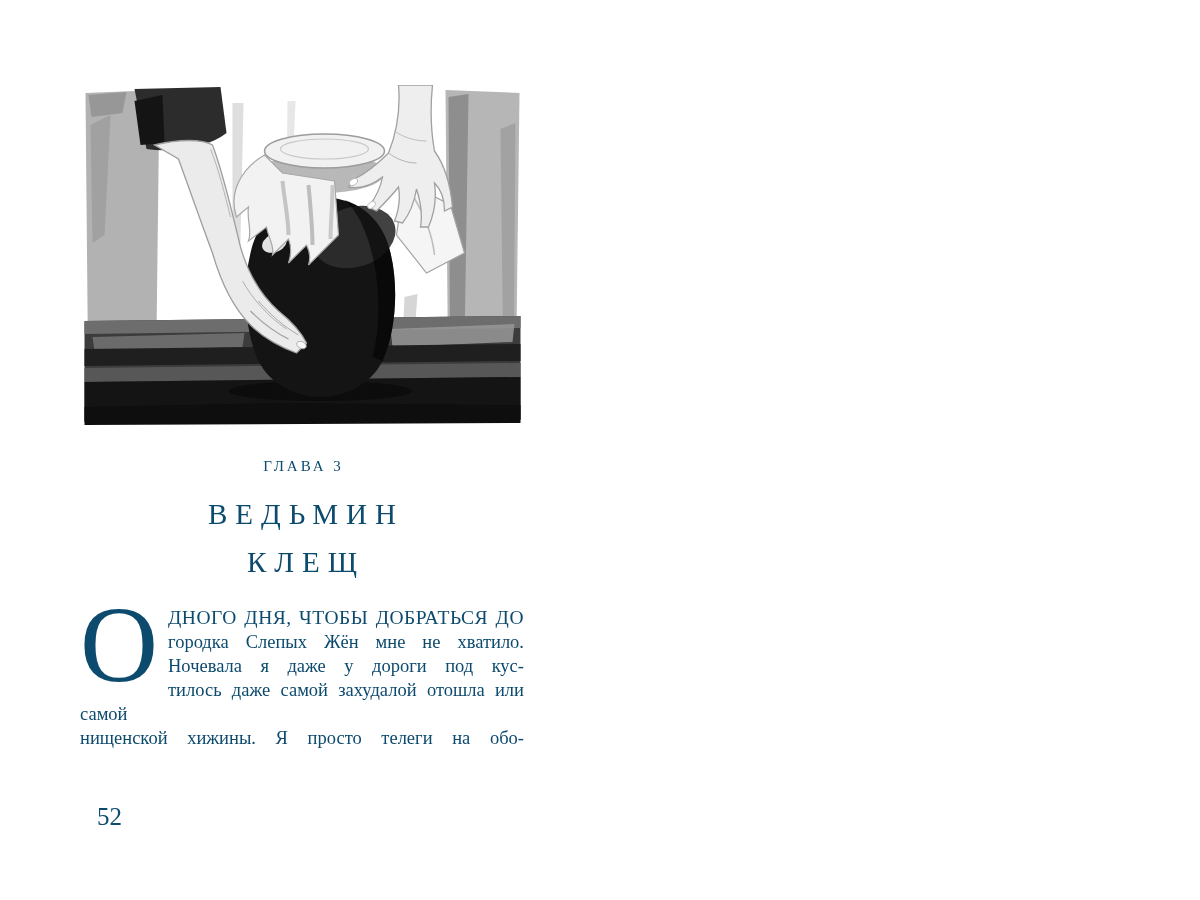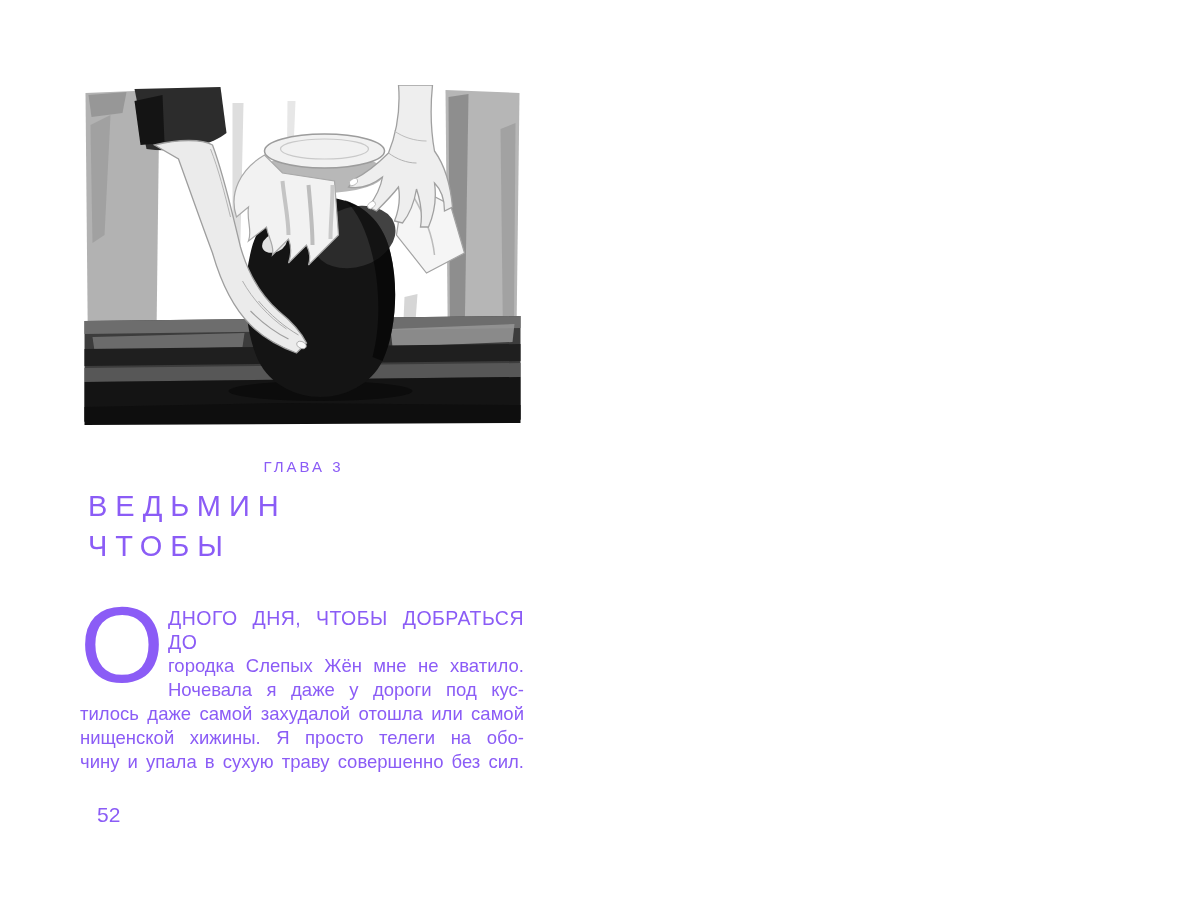--- a/index.html
+++ b/index.html
@@ -1,53 +1,53 @@
 <!DOCTYPE html>
 <html><head>
 <meta charset="utf-8">
 <style>
   html,body{margin:0;padding:0;background:#ffffff;}
   .spread{
     position:relative;width:948px;height:900px;background:#ffffff;overflow:hidden;
-    font-family:Liberation Sans, sans-serif;color:#8b5cf6;
+    font-family:Liberation Serif, serif;color:#0c4a6e;
   }
   .page{position:absolute;top:0;height:900px;}
   .page-left{left:0;width:600px;}
   .page-right{left:600px;width:600px;}
 
   
   .illustration{position:absolute;left:82px;top:85px;width:441px;height:340px;}
   .illustration svg{display:block;width:100%;height:100%;}
 
   
   .kicker{
     position:absolute;left:80px;top:458px;width:444px;
     text-align:center;font-size:15px;letter-spacing:3px;text-indent:3px;
   }
   .chapter-title{
     position:absolute;left:80px;top:486px;width:444px;margin:0;
     font-size:29px;font-weight:400;line-height:40px;
   }
-  .chapter-title .title-line{text-align:left;letter-spacing:8px;text-indent:8px;}
+  .chapter-title .title-line{text-align:center;letter-spacing:8px;text-indent:8px;margin-top:8px;}
 
   
   .bodytext{
     position:absolute;font-size:18.5px;line-height:24px;
     text-rendering:optimizeLegibility;
   }
   .bodytext-left{left:80px;top:606px;width:444px;}
   .line{text-align:justify;text-align-last:justify;white-space:normal;}
   .first-line{font-size:19.5px;letter-spacing:0.5px;}
   .dropcap{
     float:left;width:80px;height:72px;margin:3px 8px 0 0;
     font-size:108px;line-height:72px;text-align:left;
   }
 
   
-  .pagenum{position:absolute;top:803px;font-size:21px;}
+  .pagenum{position:absolute;top:803px;font-size:25px;}
   .pagenum-left{left:97px;}
   .pagenum-right{right:93px;text-align:center;}
 </style>
 </head>
 <body>
 
 <div class="spread">
 
   <section class="page page-left">
 
@@ -120,33 +120,32 @@
         <path d="M312,46 C320,52 332,56 344,56" stroke="#bdbdbd" stroke-width="1" fill="none"></path>
         <ellipse cx="271" cy="97" rx="4.5" ry="3" fill="#ffffff" stroke="#ababab" stroke-width="0.7" transform="rotate(-30 271 97)"></ellipse>
         <ellipse cx="289" cy="120" rx="4.5" ry="3" fill="#ffffff" stroke="#ababab" stroke-width="0.7" transform="rotate(-40 289 120)"></ellipse>
       </svg>
     </figure>
 
     <div class="kicker">ГЛАВА 3</div>
 
     <h1 class="chapter-title">
         <div class="title-line">ВЕДЬМИН</div>
-        <div class="title-line">ЧТОБЫ</div>
+        <div class="title-line">КЛЕЩ</div>
       </h1>
 
     <div class="bodytext bodytext-left">
       <div class="line first-line">
         <span class="dropcap">О</span><span>ДНОГО ДНЯ, ЧТОБЫ ДОБРАТЬСЯ ДО</span>
       </div>
       <div>
           <div class="line">городка Слепых Жён мне не хватило.</div>
           <div class="line">Ночевала я даже у дороги под кус-</div>
           <div class="line">тилось даже самой захудалой отошла или самой</div>
           <div class="line">нищенской хижины. Я просто телеги на обо-</div>
-          <div class="line">чину и упала в сухую траву совершенно без сил.</div>
         </div>
     </div>
 
     <div class="pagenum pagenum-left">52</div>
   </section>
 
   <section class="page page-right">
 
     <div class="pagenum pagenum-right">53</div>
   </section>

